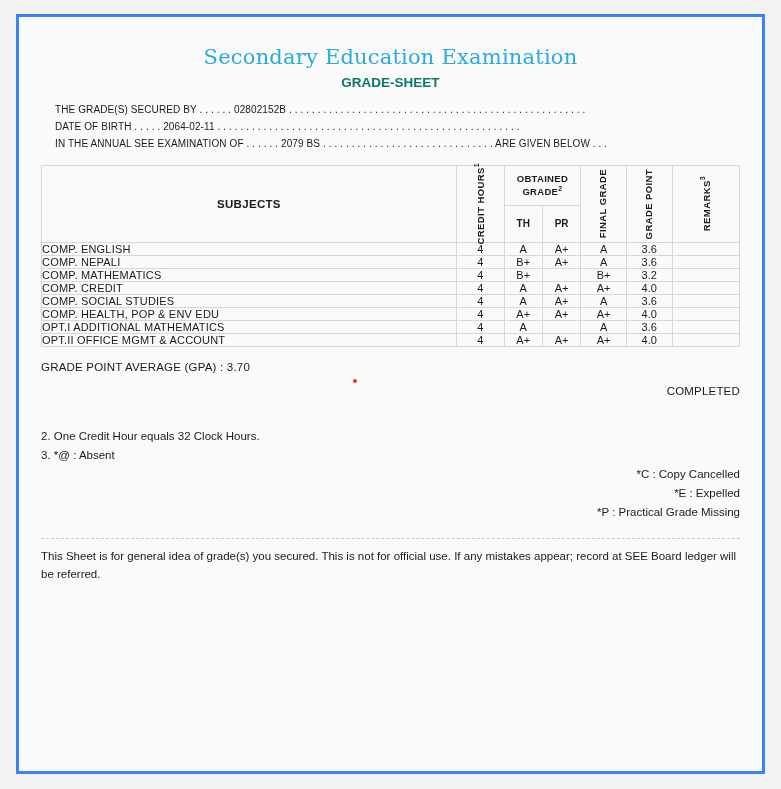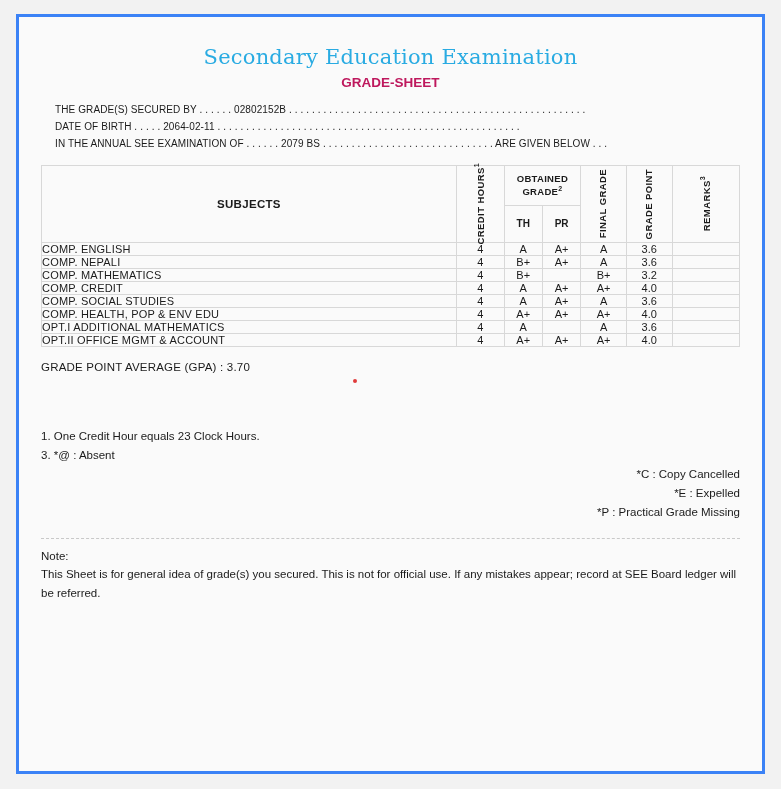--- a/index.html
+++ b/index.html
@@ -28,21 +28,21 @@
     text-align: center;
     color: #29abe2;
     font-size: 21px;
     font-family: "DejaVu Serif", serif;
     font-weight: normal;
     letter-spacing: .2px;
     margin: 10px 0 4px 0;
   }
   .subtitle {
     text-align: center;
-    color: #be185d;
+    color: #0f766e;
     font-size: 13.5px;
     font-weight: bold;
     margin: 6px 0 14px 0;
   }
   .meta {
     font-size: 10px;
     color: #1b1b1b;
     margin: 0 0 6px 0;
     padding-left: 14px;
     letter-spacing: .1px;
@@ -287,31 +287,31 @@
           <td class="c">A+</td>
           <td class="c">4.0</td>
           <td class="c"></td>
         </tr>
       </tbody>
     </table>
 
     <div class="gpa-area">
       <div class="reddot"></div>
       <div class="gpa-line">GRADE POINT AVERAGE (GPA) : 3.70</div>
+      <div class="completed">COMPLETED</div>
     </div>
 
     <div class="notes">
-      <div>1. One Credit Hour equals 23 Clock Hours.</div>
+      <div>2. One Credit Hour equals 32 Clock Hours.</div>
       <div>3. *@ : Absent</div>
       <div class="indent">*C : Copy Cancelled</div>
       <div class="indent">*E : Expelled</div>
       <div class="indent">*P : Practical Grade Missing</div>
     </div>
 
     <div class="divider"></div>
 
     <div class="footnote">
-      <span class="lbl">Note:</span>
       <span>This Sheet is for general idea of grade(s) you secured. This is not for official use. If any mistakes appear; record at SEE Board ledger will be referred.</span>
     </div>
 
   </div>
 </div>
 
 </body></html>

